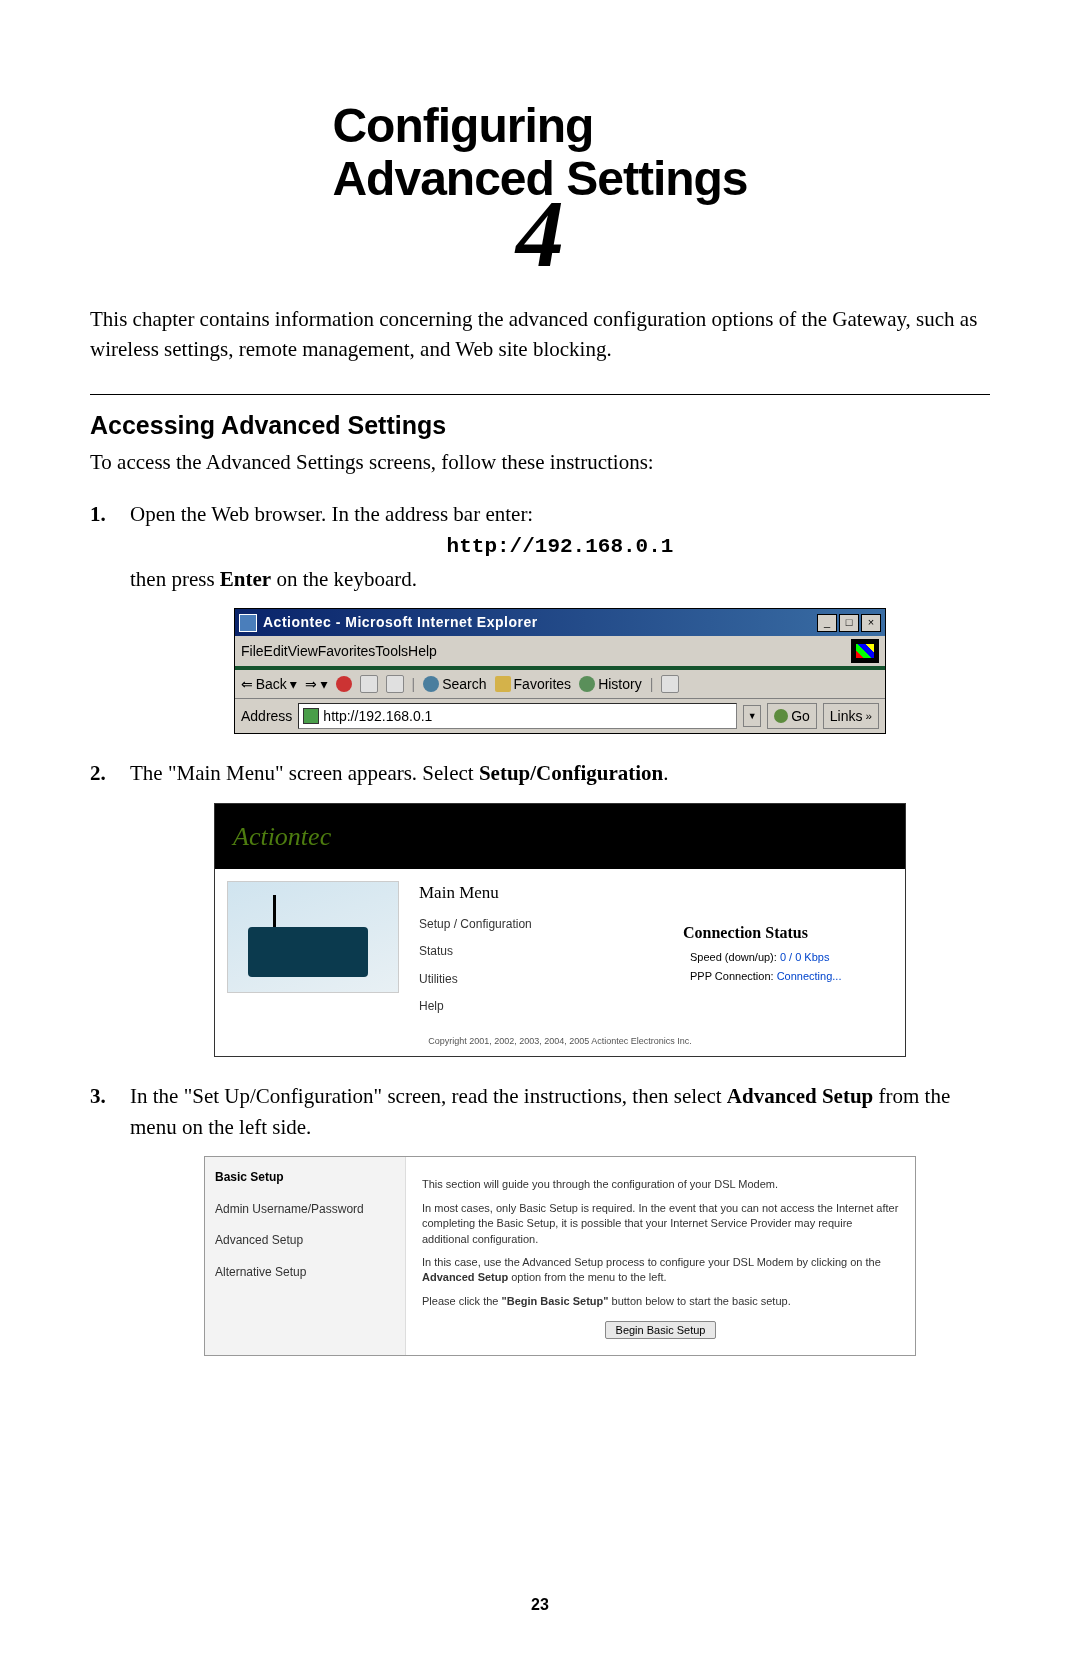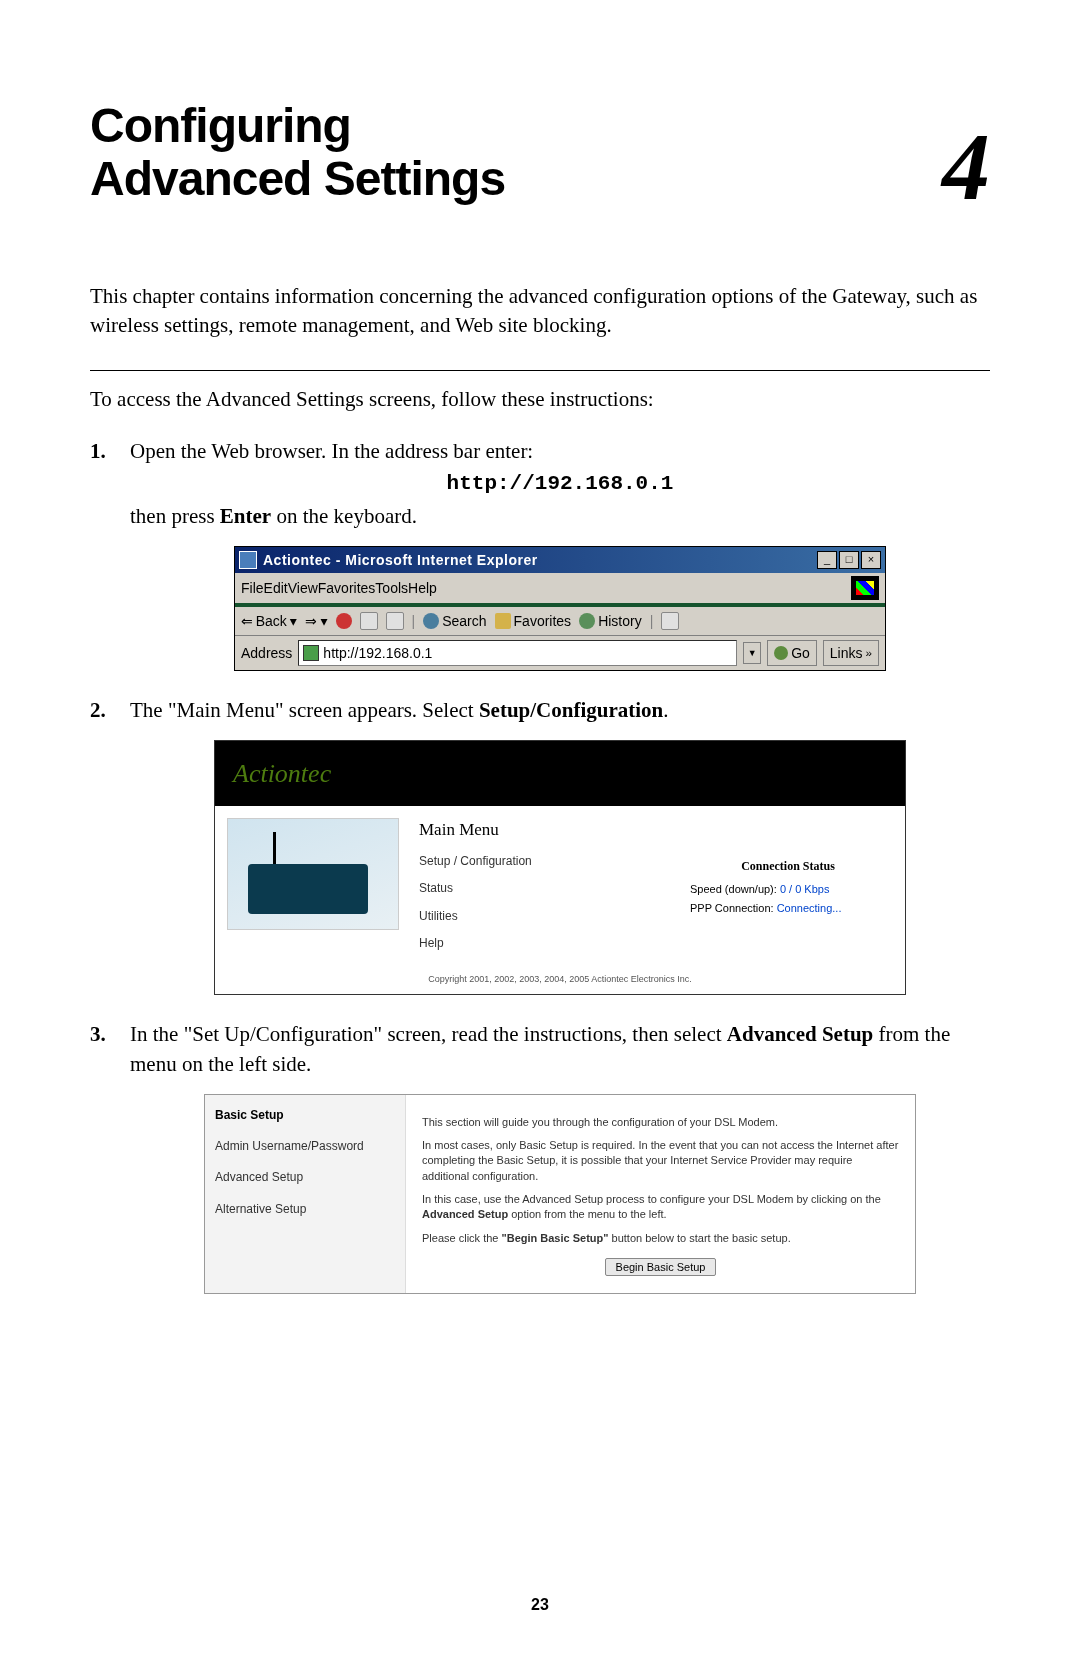--- a/index.html
+++ b/index.html
@@ -12,22 +12,23 @@
   .page {
     width: 1080px;
     height: 1669px;
     position: relative;
     box-sizing: border-box;
     padding: 100px 90px 60px 90px;
   }
   .chapter-header {
     display: flex;
     justify-content: space-between;
-    align-items: flex-end;
-    margin-bottom: 76px;
+    align-items: center;
+    margin-bottom: 33px;
+    flex-direction: column;
   }
   .chapter-title {
     font-family: Arial, Helvetica, sans-serif;
     font-weight: 900;
     font-size: 48px;
     line-height: 1.1;
     letter-spacing: -1px;
   }
   .chapter-number {
     font-family: Georgia, serif;
@@ -246,23 +247,22 @@
     color: #333;
   }
   .actiontec-status {
     width: 210px;
     font-size: 11px;
     padding-top: 40px;
   }
   .actiontec-status-title {
     font-weight: bold;
     font-family: Georgia, serif;
-    font-size: 12px;
+    font-size: 16px;
     margin-bottom: 6px;
-    text-align: center;
   }
   .actiontec-status-row { margin: 3px 7px; }
   .blue-link { color: #0044cc; }
   .actiontec-copyright {
     text-align: center;
     font-size: 9px;
     color: #555;
     padding: 4px 0 8px 0;
     font-family: Verdana, sans-serif;
   }
@@ -342,20 +342,21 @@
       <span>Configuring</span><br>
       <span>Advanced Settings</span>
     </div>
     <div class="chapter-number">4</div>
   </div>
 
   <div class="intro-text">This chapter contains information concerning the advanced configuration options of the Gateway, such as wireless settings, remote management, and Web site blocking.</div>
 
   <hr class="divider">
 
+  <div class="section-heading">Accessing Advanced Settings</div>
   <div class="section-lead">To access the Advanced Settings screens, follow these instructions:</div>
 
   <ol class="steps">
 
     <li>
       <span>Open the Web browser. In the address bar enter:</span>
       <span class="mono-center">http://192.168.0.1</span>
       <span>then press </span><span class="bold">Enter</span><span> on the keyboard.</span>
 
       

